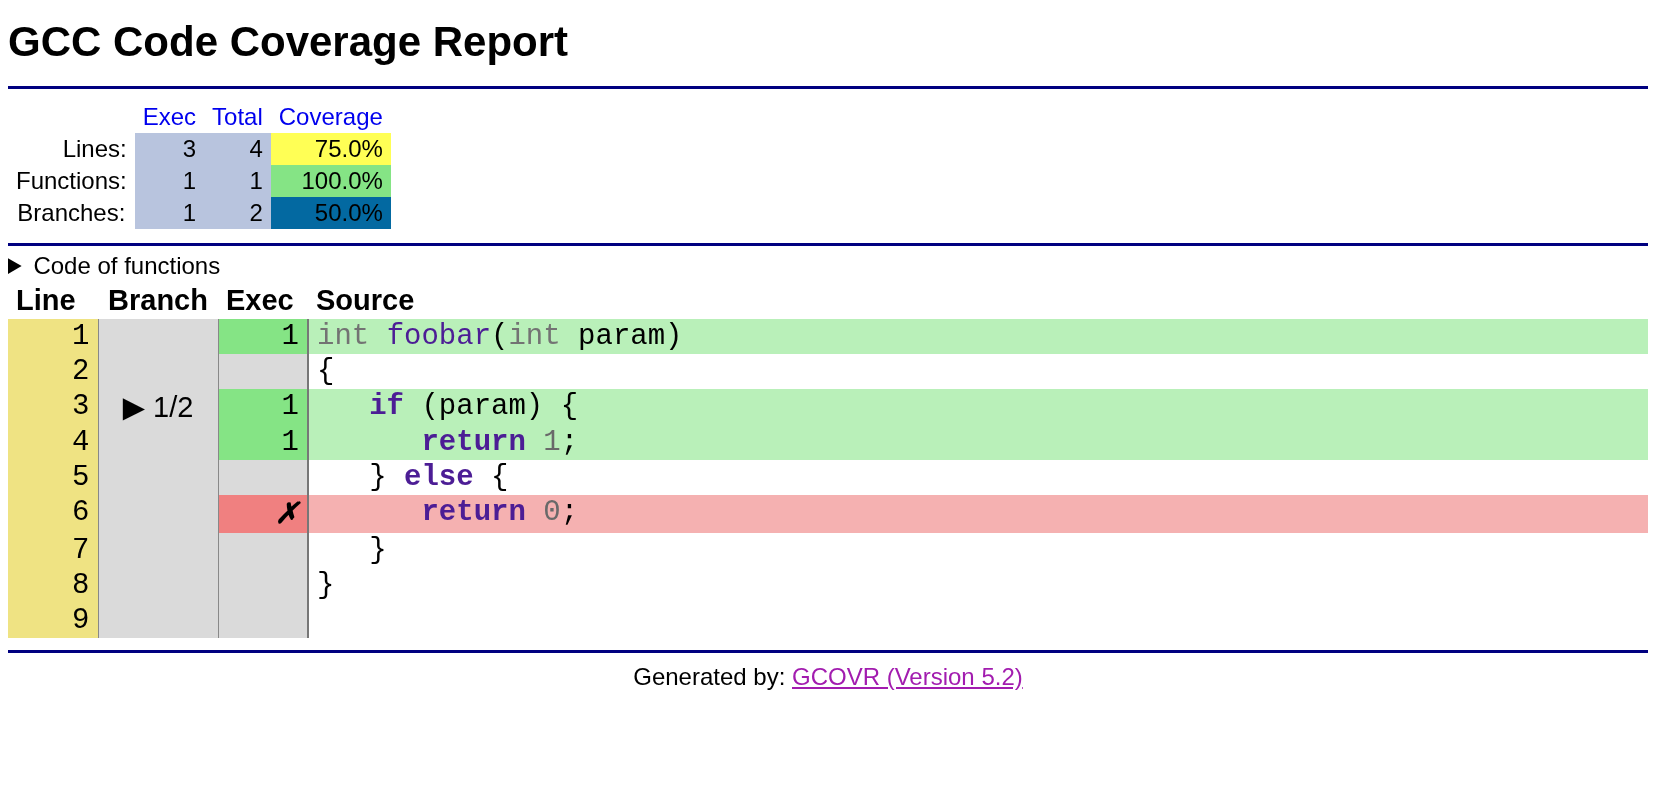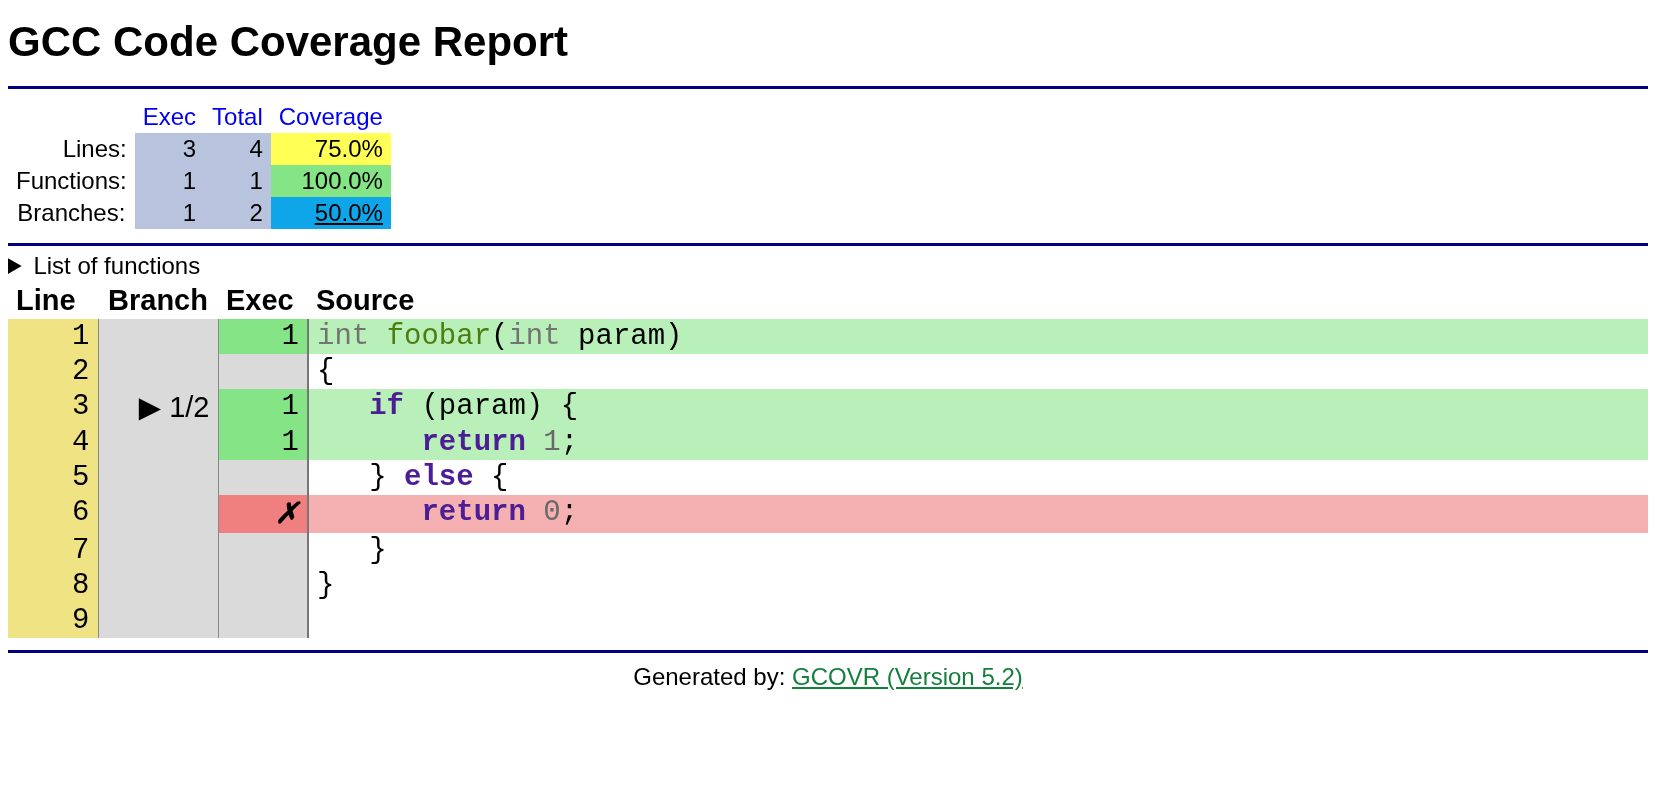--- a/index.html
+++ b/index.html
@@ -28,21 +28,21 @@
   }
   .summary-left table td { padding: 2px 6px; }
   .summary-left .lbl { text-align: right; }
   .summary-left .val { color: #0000EE; }
   .summary-right table { border-collapse: collapse; }
   .summary-right th, .summary-right td { padding: 2px 8px; text-align: right; }
   .summary-right th { color: #0000EE; font-weight: 400; }
   .cell-steel { background: #B8C4DE; }
   .cell-yellow { background: #FFFF55; }
   .cell-green { background: #85E485; }
-  .cell-red { background: #0ea5e9; text-decoration: underline; }
+  .cell-red { background: #0369a1; }
 
   details.func-list { margin-top: 6px; margin-bottom: 2px; }
   details.func-list summary { cursor: pointer; font-size: 24px; }
   details.func-list summary::-webkit-details-marker { color: #000; }
 
   table.listing {
     border-collapse: collapse;
     width: 100%;
     font-family: "SF Mono", Menlo, Consolas, "Courier New", monospace;
     font-size: 29px;
@@ -51,39 +51,39 @@
     font-family: -apple-system, BlinkMacSystemFont, "Segoe UI", Helvetica, Arial, sans-serif;
     font-weight: 800;
     text-align: left;
     padding: 2px 8px;
   }
   table.listing th.col-line,
   table.listing th.col-branch,
   table.listing th.col-exec { text-align: right; }
   table.listing td { padding: 1px 8px; vertical-align: top; }
   td.lineno { background: #EFE383; text-align: right; width: 90px; border-right: 1px solid #888; }
-  td.branch { background: #DADADA; text-align: right; width: 120px; border-right: 1px solid #888; font-family: -apple-system, sans-serif; }
+  td.branch { background: #DADADA; text-align: center; width: 120px; border-right: 1px solid #888; font-family: -apple-system, sans-serif; }
   td.exec   { background: #DADADA; text-align: right; width: 90px; border-right: 2px solid #777; }
   td.exec.cov-hit { background: #85E485; }
   td.exec.cov-miss { background: #F08080; font-style: italic; font-weight: 700; }
   td.src    { white-space: pre; }
   td.src.cov-hit  { background: #B9F0B9; }
   td.src.cov-miss { background: #F5B1B1; }
 
   .tok-type { color: #737373; }
-  .tok-fn   { color: #4d7c0f; }
+  .tok-fn   { color: #4c1d95; }
   .tok-kw   { color: #4c1d95; font-weight: 700; }
   .tok-num  { color: #696969; }
 
   .footer {
     text-align: center;
     margin-top: 10px;
     font-size: 24px;
   }
-  .footer a { color: #15803d; }
+  .footer a { color: #a21caf; }
 </style>
 </head>
 <body>
 
 <h1>GCC Code Coverage Report</h1>
 <hr class="rule">
 
 <div class="summary">
   <div class="summary-right">
     <table>
@@ -115,21 +115,21 @@
             <td class="cell-red">50.0%</td>
           </tr>
         </tbody>
     </table>
   </div>
 </div>
 
 <hr class="rule">
 
 <details class="func-list">
-  <summary><span>List of functions</span></summary>
+  <summary><span>Code of functions</span></summary>
 </details>
 
 <table class="listing">
   <thead>
     <tr>
       <th class="col-line" style="text-align:left;">Line</th>
       <th class="col-branch" style="text-align:center;">Branch</th>
       <th class="col-exec" style="text-align:left;">Exec</th>
       <th>Source</th>
     </tr>

